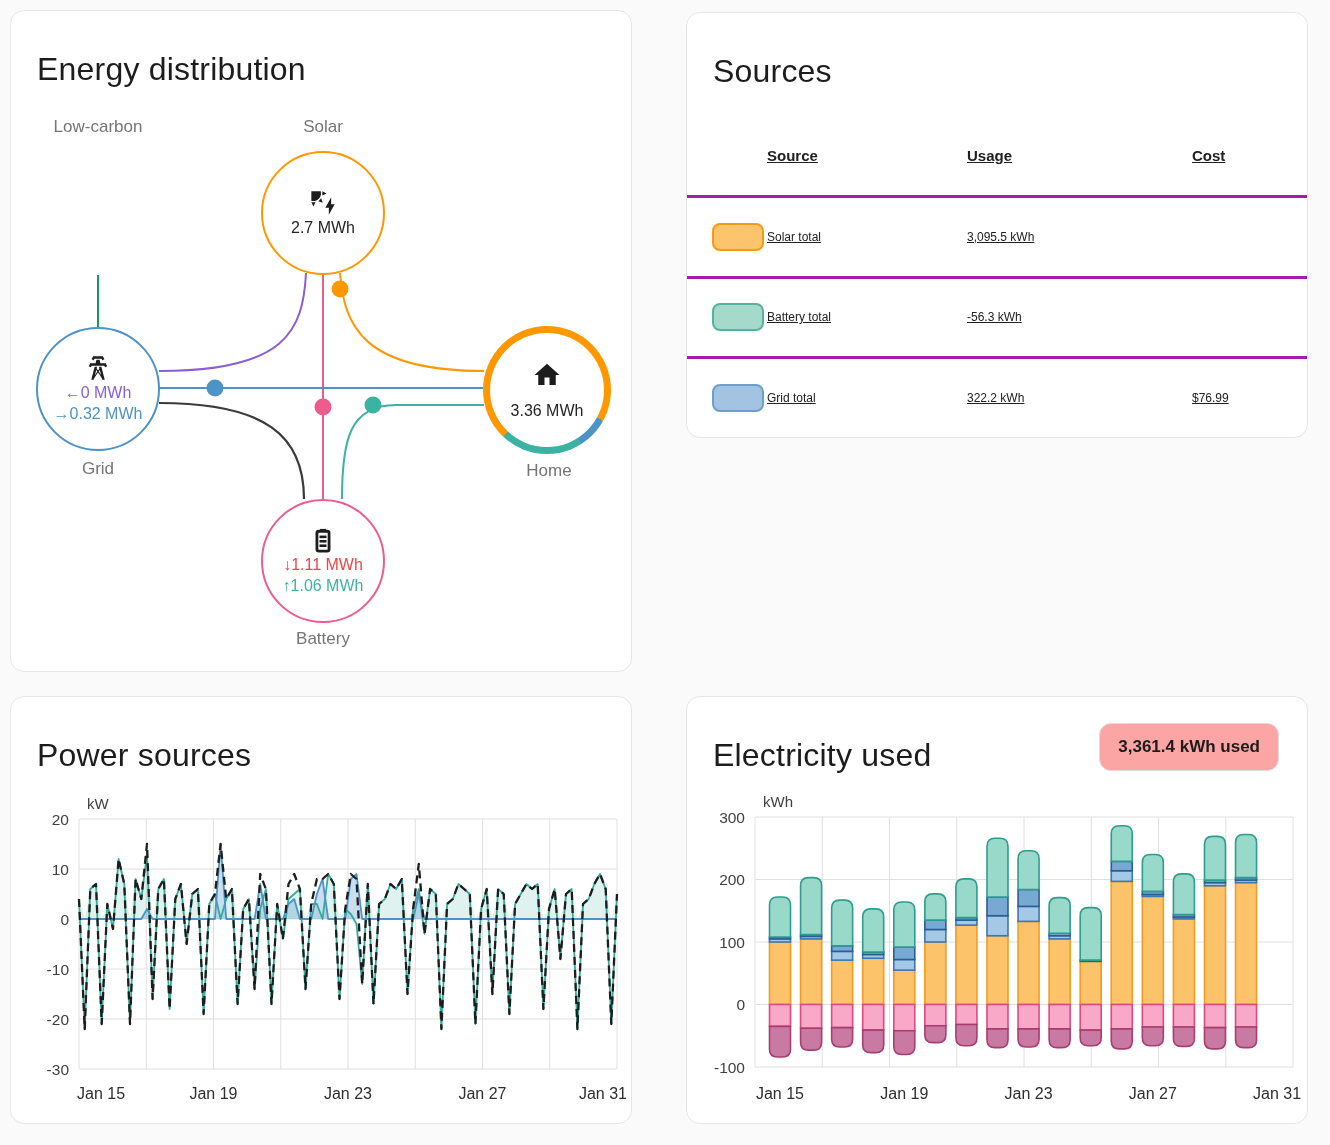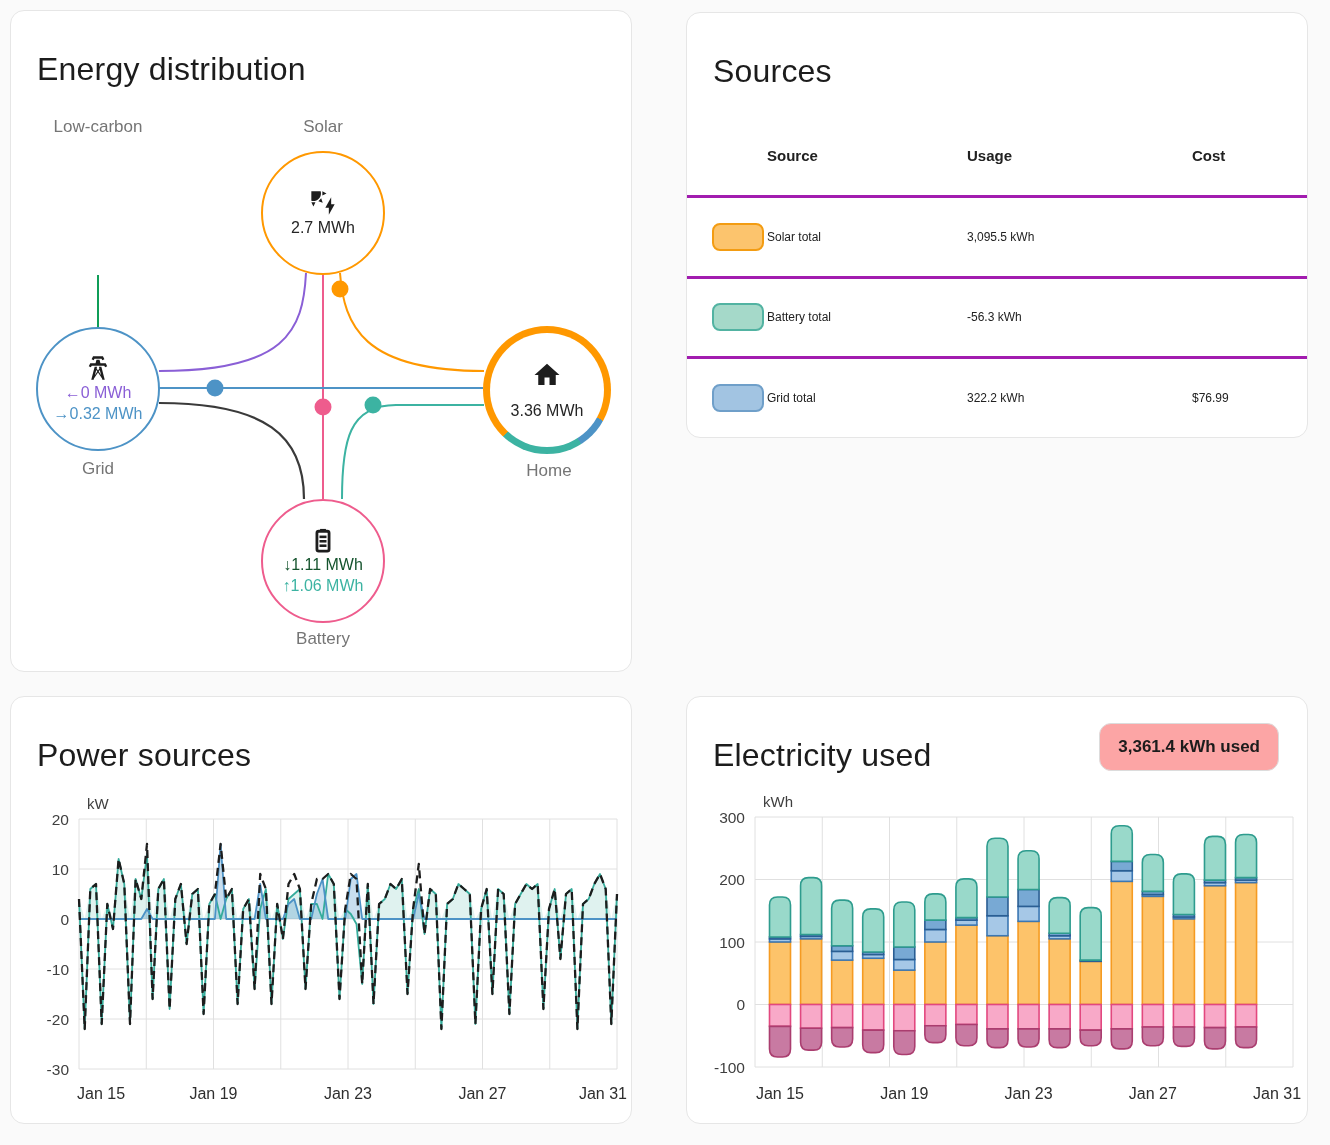--- a/index.html
+++ b/index.html
@@ -20,28 +20,28 @@
   .f-blue{stroke:var(--grid);}
   .f-black{stroke:var(--flow-black);stroke-width:2.2px;}
   .f-teal{stroke:var(--battery-out);}
   .nlabel{position:absolute;width:124px;text-align:center;font-size:17px;color:#757575;}
   .node{position:absolute;width:124px;height:124px;border-radius:50%;border:2px solid #000;background:#fff;
     display:flex;flex-direction:column;align-items:center;justify-content:center;box-sizing:border-box;gap:1px;}
   .node svg{width:28px;height:28px;}
   .nval{font-size:16px;color:#252525;line-height:20px;white-space:nowrap;}
   .v-purple{color:var(--grid-return);}
   .v-blue{color:var(--grid);}
-  .v-pink{color:#14532d;}
+  .v-pink{color:#ef4444;}
   .v-teal{color:var(--battery-out);}
   .ring{position:absolute;width:128px;height:128px;border-radius:50%;}
   .ring-inner{position:absolute;inset:7px;background:#fff;border-radius:50%;
     display:flex;flex-direction:column;align-items:center;justify-content:center;gap:11px;}
   
   .src-table{position:absolute;left:0;right:0;top:104px;bottom:0;display:flex;flex-direction:column;}
-  .src-row{display:flex;align-items:center;box-sizing:border-box;}
+  .src-row{display:flex;align-items:center;box-sizing:border-box;text-decoration:underline;}
   .src-head{height:78px;font-weight:700;font-size:15px;}
   .src-data{height:81px;border-top:3px solid #a21caf;font-size:12px;}
   .c-swatch{width:80px;padding-left:25px;box-sizing:border-box;flex:0 0 auto;}
   .c-src{width:200px;flex:0 0 auto;}
   .c-usage{width:203px;flex:0 0 auto;}
   .c-cost{flex:1;padding-left:22px;}
   .swatch{width:52px;height:28px;border-radius:8px;border:2px solid #999;box-sizing:border-box;}
   
   .chart-svg{position:absolute;left:0;top:0;width:622px;height:428px;}
   .unit-label{position:absolute;font-size:15px;color:#3f3f3f;}

